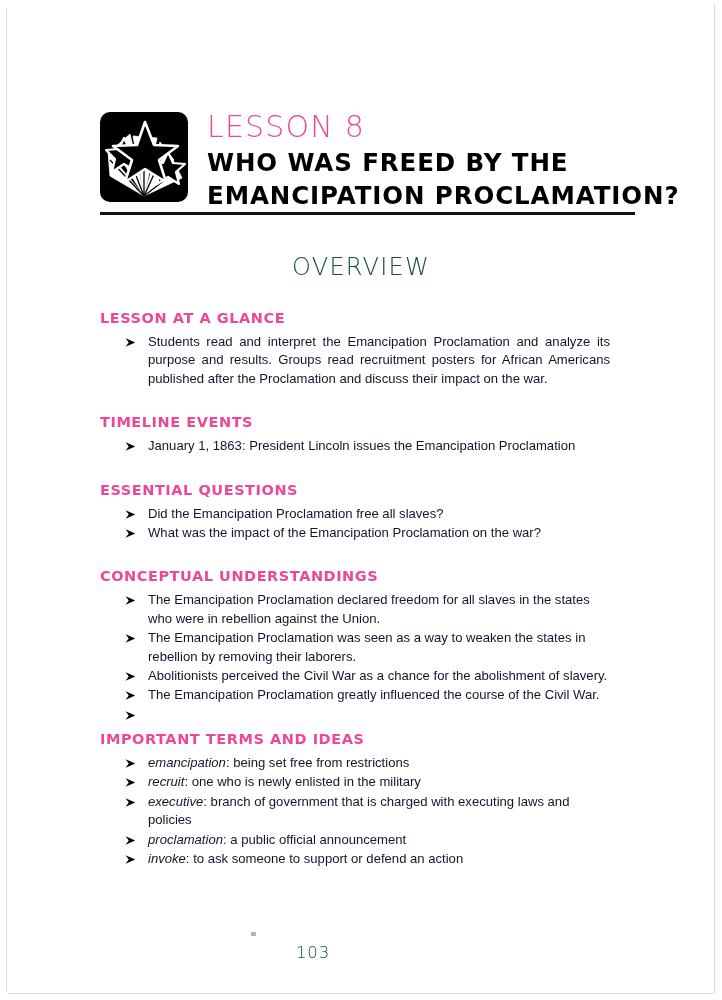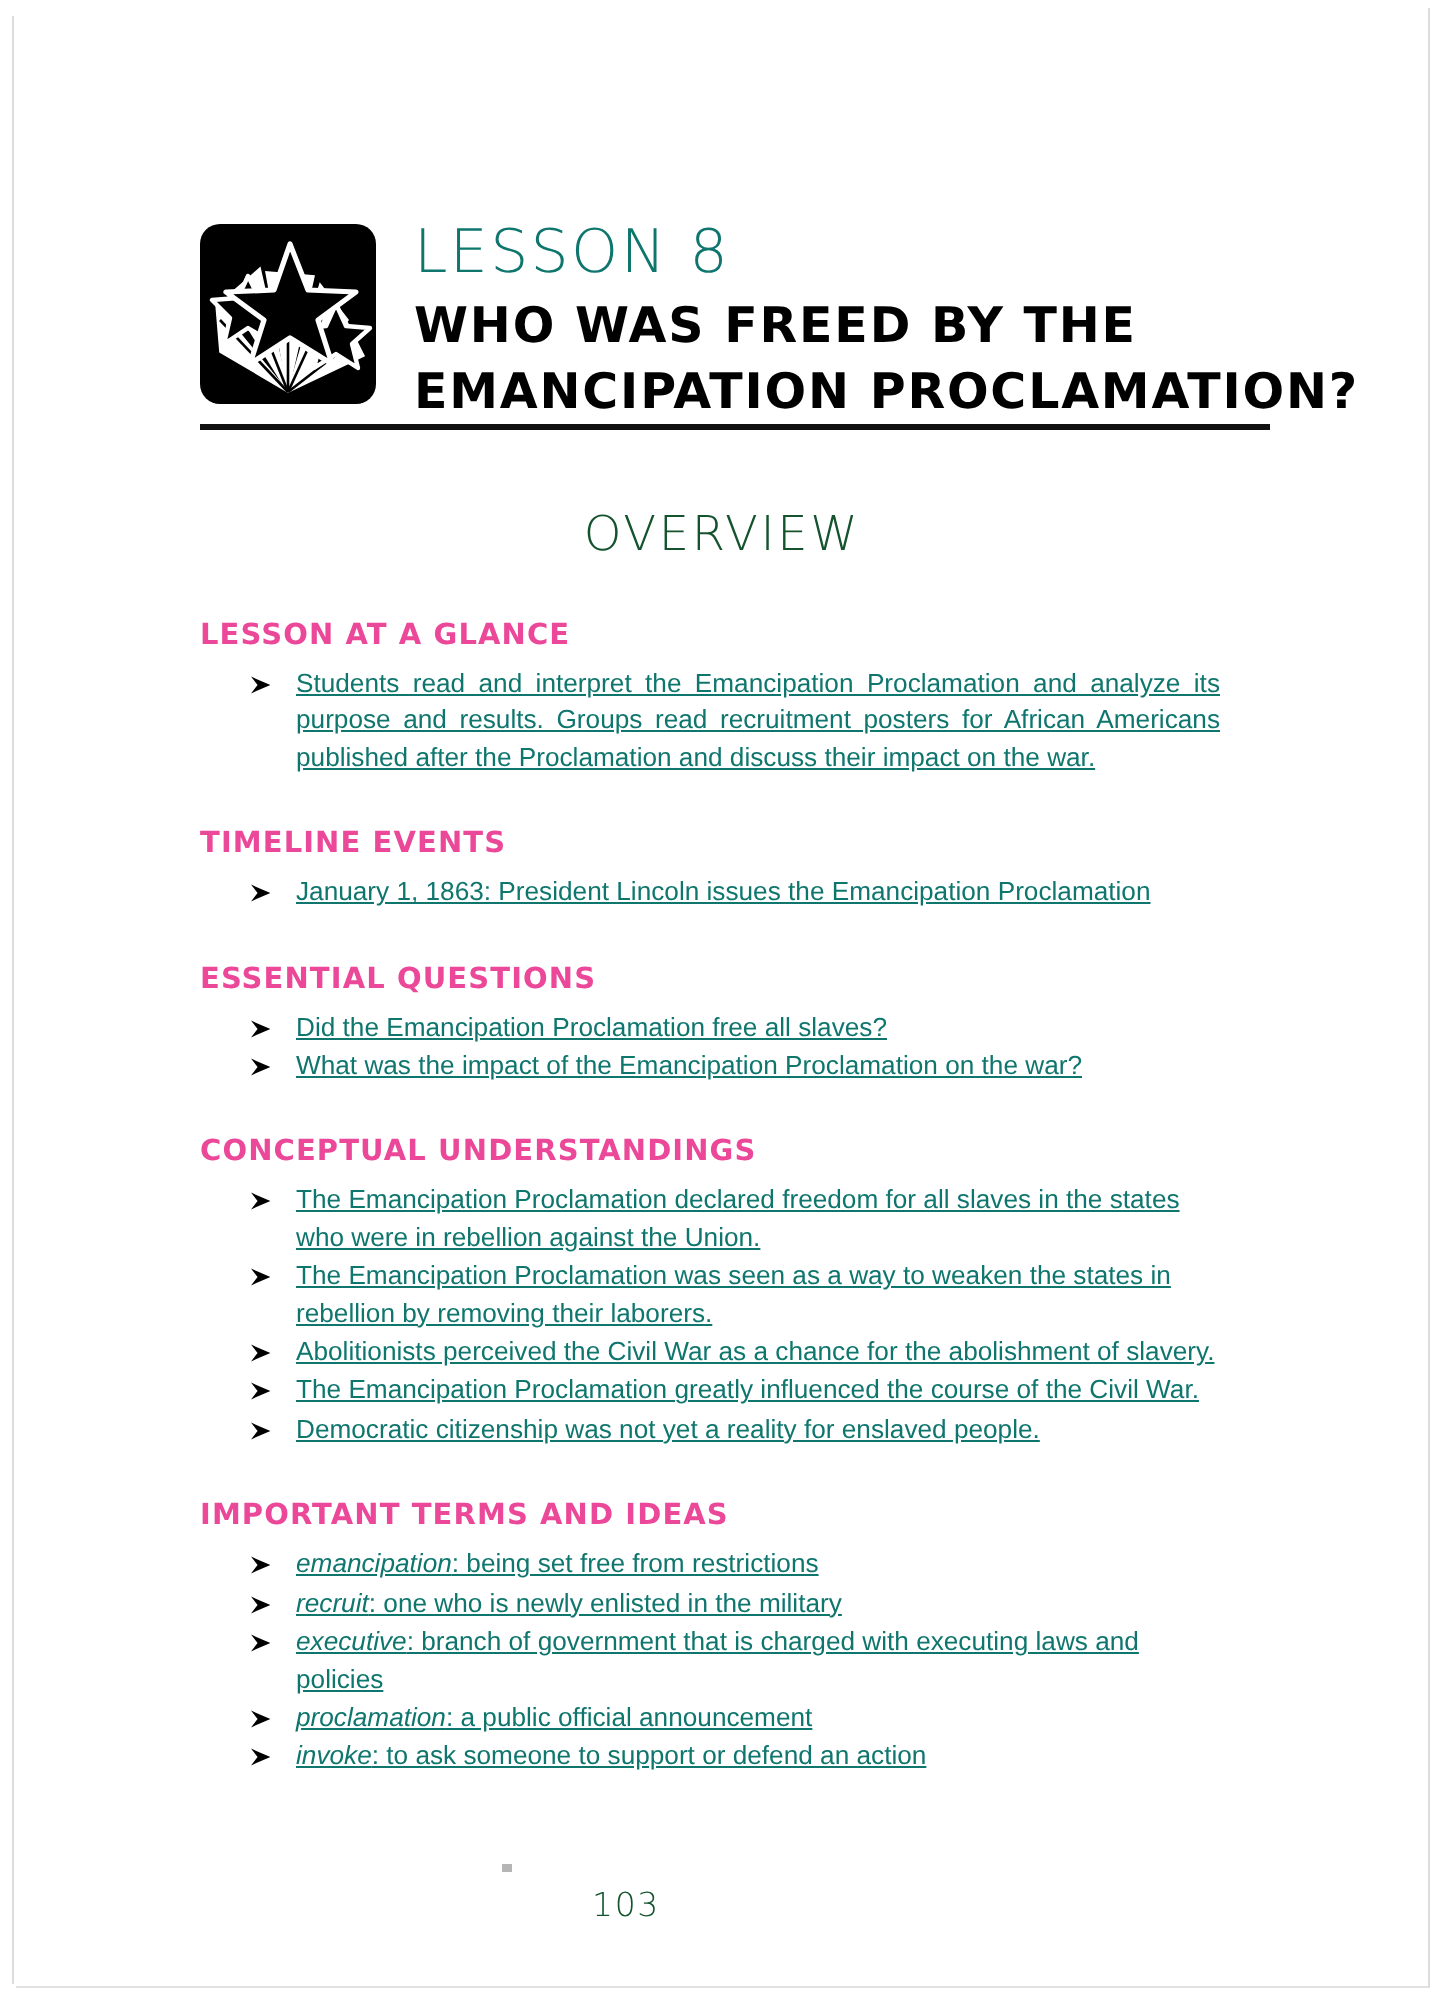--- a/index.html
+++ b/index.html
@@ -68,21 +68,21 @@
     position: absolute;
     left: 107px;
     top: 0;
   }
   .lesson-number {
     font-family: "DejaVu Sans", sans-serif;
     font-weight: 300;
     font-size: 30px;
     line-height: 34px;
     letter-spacing: 1.2px;
-    color: #0f766e;
+    color: #ec4899;
     white-space: nowrap;
   }
   .lesson-title {
     margin-top: 5px;
     font-family: "DejaVu Sans", sans-serif;
     font-weight: 700;
     font-size: 24.5px;
     line-height: 27.5px;
     letter-spacing: 0.9px;
     color: #000000;
@@ -132,23 +132,22 @@
   .bullet-list {
     list-style: none;
     margin: 0;
     padding: 0;
   }
   .bullet-item {
     position: relative;
     padding-left: 48px;
     font-size: 13.1px;
     line-height: 18.4px;
-    color: #0f766e;
+    color: #0f172a;
     margin-bottom: 1px;
-    text-decoration: underline;
   }
   .bullet-icon {
     position: absolute;
     left: 25px;
     top: 0px;
     font-size: 13px;
     line-height: 18.4px;
     font-weight: bold;
     color: #000000;
   }
@@ -311,21 +310,20 @@
               </svg>
           </span>
           <span>The Emancipation Proclamation greatly influenced the course of the Civil War.</span>
         </li>
         <li class="bullet-item">
           <span class="bullet-icon">
             <svg width="11" height="9" viewBox="0 0 11 9">
                 <path d="M0.5 0.3 L10.2 4.5 L0.5 8.7 L3.8 4.5 Z" fill="#000"></path>
               </svg>
           </span>
-          <span>Democratic citizenship was not yet a reality for enslaved people.</span>
         </li>
       </ul>
     </div>
 
     <div class="section">
       <div class="section-heading">IMPORTANT TERMS AND IDEAS</div>
       <ul class="bullet-list">
         <li class="bullet-item">
           <span class="bullet-icon">
             <svg width="11" height="9" viewBox="0 0 11 9">

